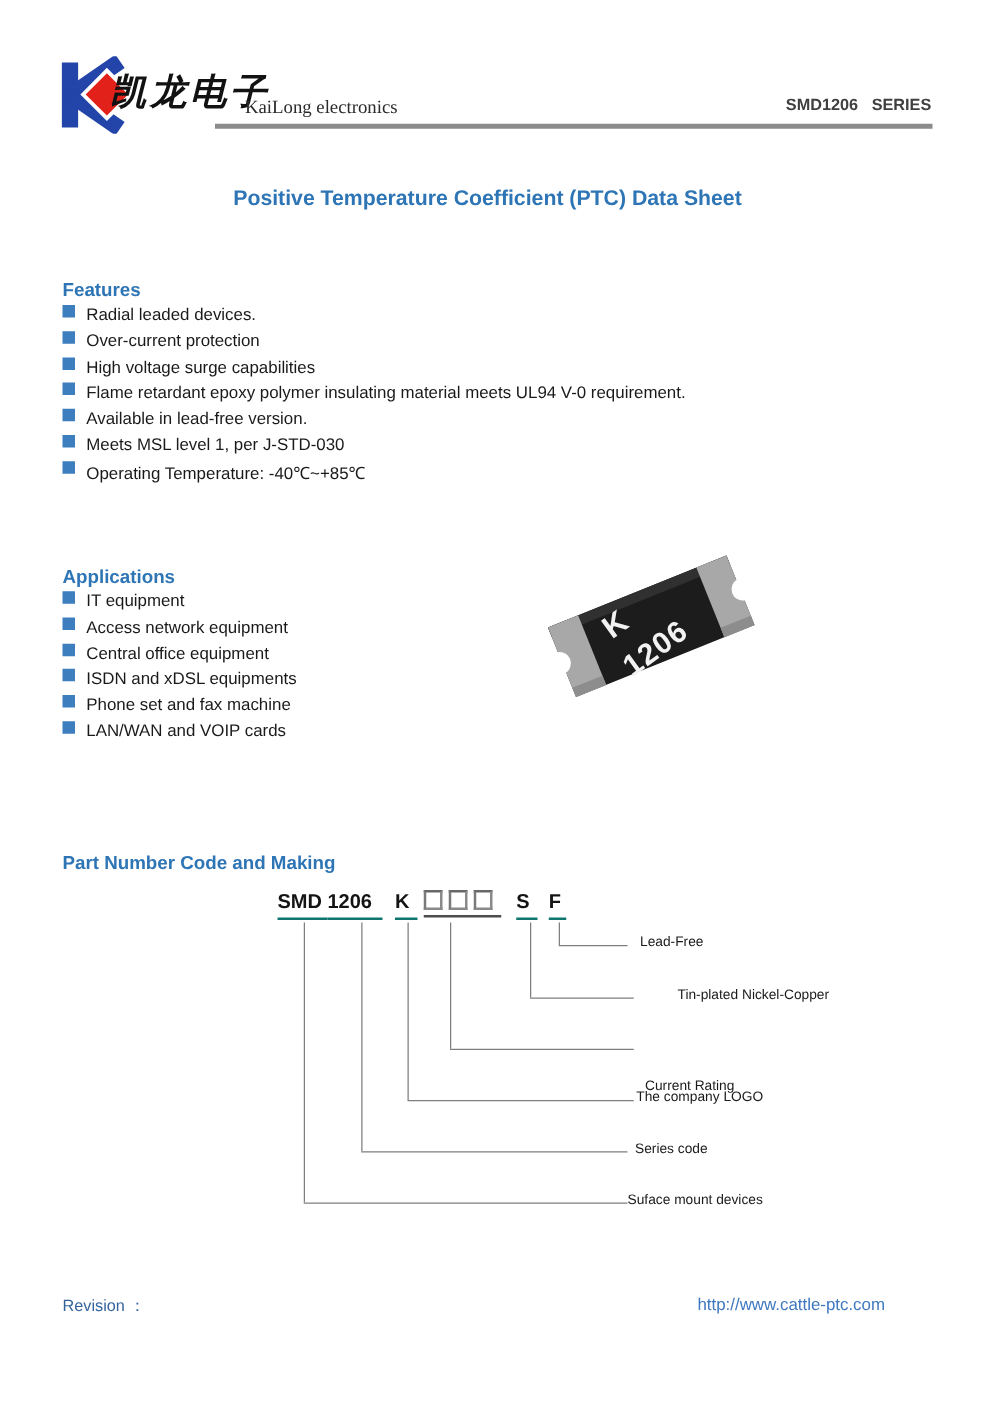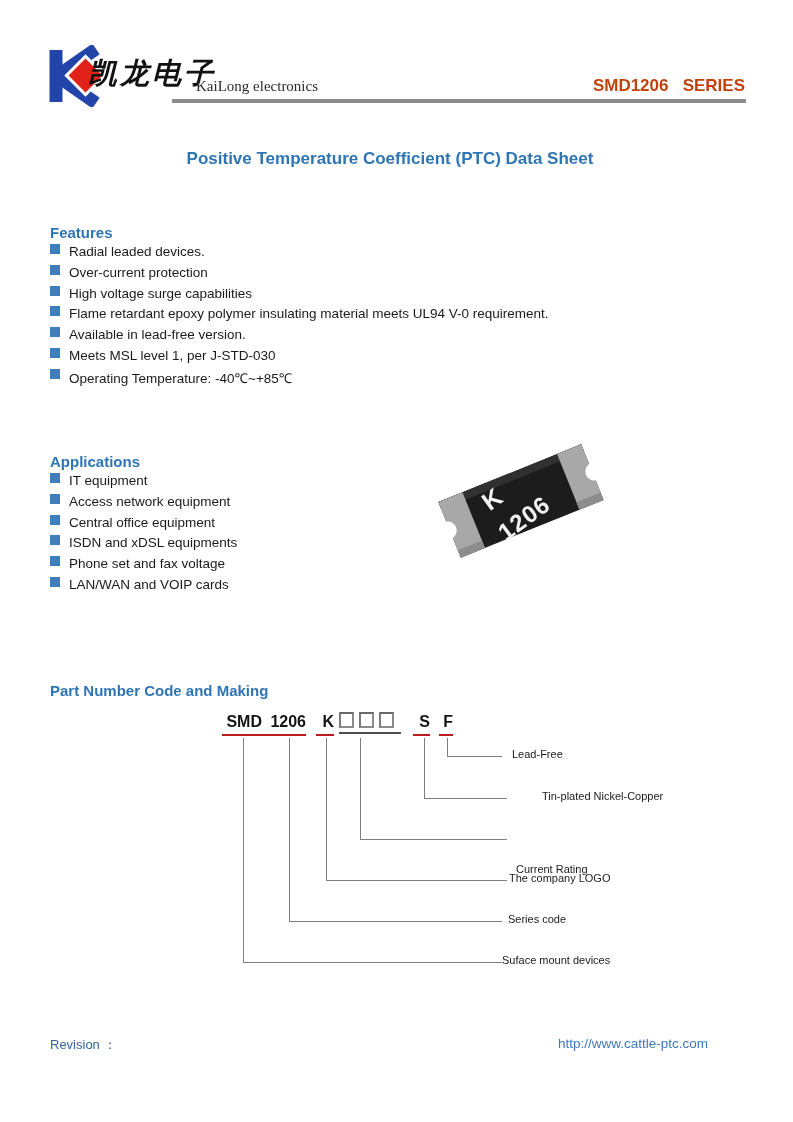--- a/index.html
+++ b/index.html
@@ -2,39 +2,39 @@
 <html><head>
 <meta charset="utf-8">
 <style>
   html,body{margin:0;padding:0;background:#ffffff;}
   body{width:793px;height:1122px;position:relative;font-family:"Liberation Sans",sans-serif;color:#1a1a1a;overflow:hidden;}
 
   
   .logo-svg{position:absolute;left:44px;top:45px;}
   .logo-cn{position:absolute;left:88px;top:54px;font-size:29px;font-weight:900;font-style:italic;color:#121212;letter-spacing:3px;font-family:"DejaVu Sans",sans-serif;}
   .logo-en{position:absolute;left:196px;top:78px;font-size:15px;color:#2b2b2b;font-family:"Liberation Serif",serif;}
-  .series{position:absolute;right:48px;top:76px;font-size:17px;font-weight:bold;color:#c2410c;white-space:pre;margin-left:48px;}
+  .series{position:absolute;right:48px;top:76px;font-size:13px;font-weight:bold;color:#404040;white-space:pre;margin-left:48px;}
   .header-rule{position:absolute;left:172px;top:99px;width:574px;height:4px;background:#8C8C8C;}
 
   
   .page-title{position:absolute;left:0;top:149px;width:780px;text-align:center;font-size:17px;font-weight:bold;color:#2E75B6;}
 
   
   .sec-head{position:absolute;left:50px;font-size:15px;font-weight:bold;color:#2E75B6;}
 
   
   ul.blist{position:absolute;left:50px;margin:0;padding:0;list-style:none;}
   ul.blist li{height:20.8px;display:flex;align-items:flex-start;font-size:13.5px;color:#1a1a1a;}
   .bullet{width:10px;height:10px;background:#3D7EBF;margin-right:9px;flex:0 0 auto;}
 
   
   .chip-wrap{position:absolute;left:436px;top:442px;}
 
   
-  .code-seg{position:absolute;top:711px;height:23px;font-size:16px;font-weight:600;color:#141414;text-align:right;border-bottom:2px solid #b91c1c;line-height:22px;}
+  .code-seg{position:absolute;top:711px;height:23px;font-size:16px;font-weight:600;color:#141414;text-align:left;border-bottom:2px solid #0f766e;line-height:22px;}
   .code-boxes{position:absolute;left:339px;top:712px;width:62px;height:20px;border-bottom:2px solid #4d4d4d;display:flex;gap:5px;align-items:flex-start;box-sizing:content-box;}
   .code-box{width:11px;height:12px;background:#fff;border:2px solid #8a8a8a;border-top-color:#686868;border-left-color:#7a7a7a;}
 
   
   .vline{position:absolute;width:1px;background:#7f7f7f;}
   .hline{position:absolute;height:1px;background:#7f7f7f;}
   .pn-label{position:absolute;font-size:11px;color:#1a1a1a;white-space:nowrap;}
 
   
   .footer-rev{position:absolute;left:50px;top:1036px;font-size:13px;color:#35649C;}
@@ -103,21 +103,21 @@
   <li>
       <span class="bullet"></span>
       <span>Central office equipment</span>
     </li>
   <li>
       <span class="bullet"></span>
       <span>ISDN and xDSL equipments</span>
     </li>
   <li>
       <span class="bullet"></span>
-      <span>Phone set and fax voltage</span>
+      <span>Phone set and fax machine</span>
     </li>
   <li>
       <span class="bullet"></span>
       <span>LAN/WAN and VOIP cards</span>
     </li>
 </ul>
 
 <div class="chip-wrap">
   <svg width="170" height="118" viewBox="0 0 170 118">
     <g transform="translate(85,59) rotate(-22)">

